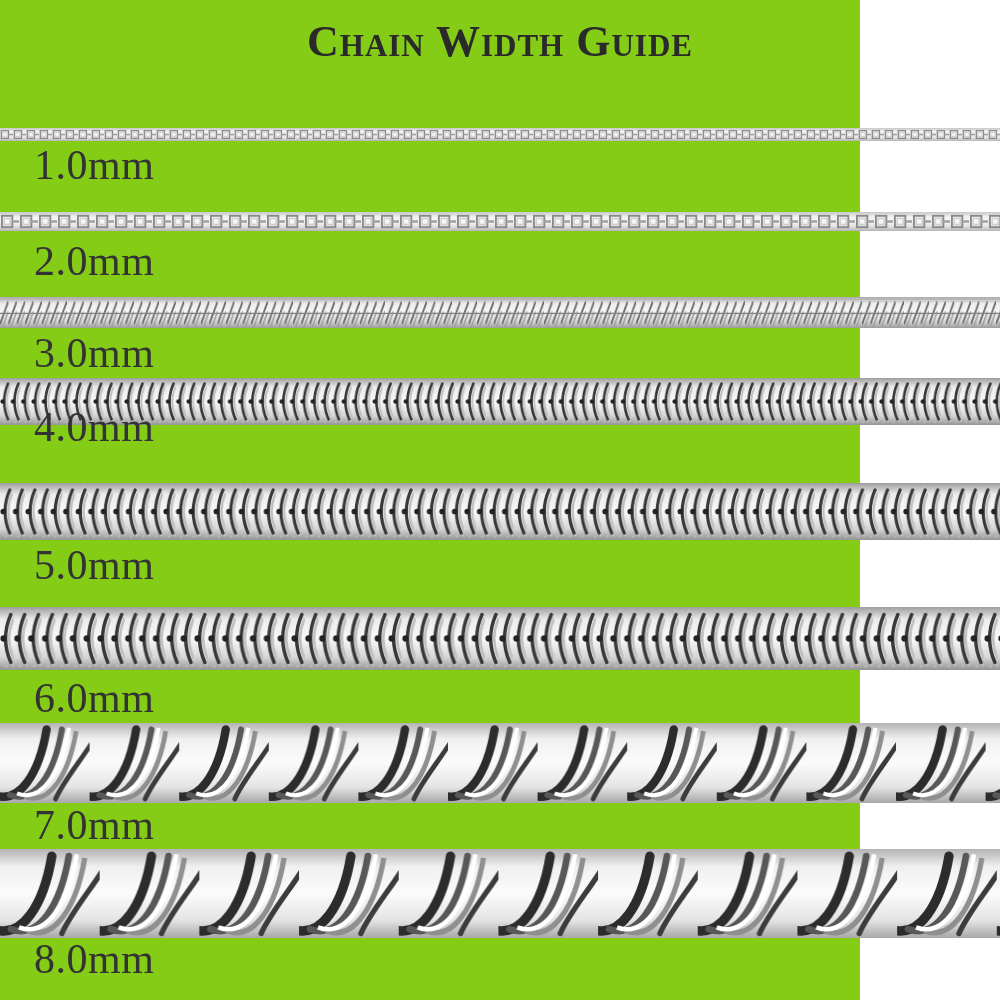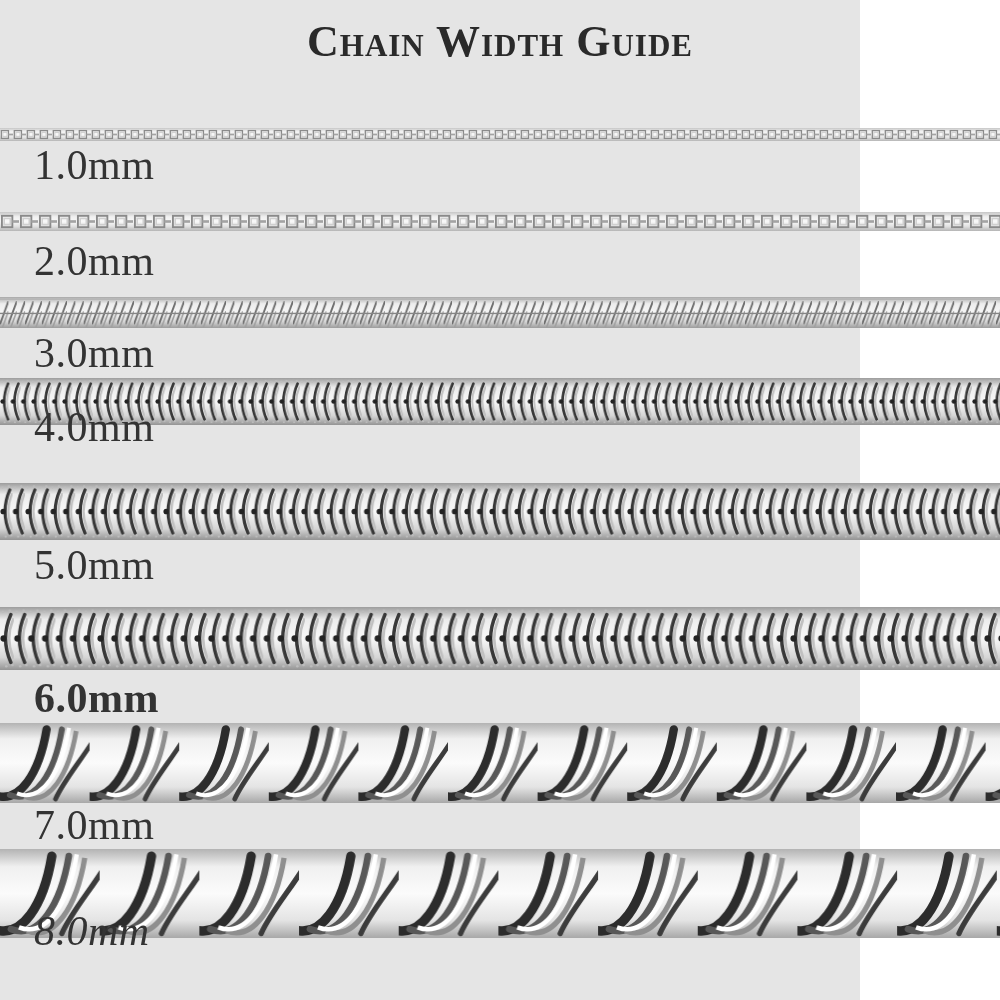--- a/index.html
+++ b/index.html
@@ -5,21 +5,21 @@
   html,body{margin:0;padding:0;}
   body{
     width:1000px;height:1000px;
     background:#ffffff;
     font-family:"Liberation Serif", serif;
     overflow:hidden;
     position:relative;
   }
   #stage{
     position:absolute;left:0;top:0;width:860px;height:1000px;
-    background:#e5e5e5;
+    background:#84cc16;
   }
   .title{
     position:absolute;top:16px;left:0;width:1000px;
     text-align:center;
     font-family:"Liberation Serif", serif;
     font-variant-caps:small-caps;
     font-weight:600;
     font-size:44px;
     letter-spacing:1px;
     color:#2a2a2a;
@@ -162,21 +162,21 @@
       <circle cx="3.60" cy="31.50" r="3.15" fill="#232323"></circle>
       <circle cx="2.77" cy="5.04" r="1.26" fill="#bdbdbd"></circle>
       <circle cx="9.70" cy="3.78" r="1.26" fill="#bdbdbd"></circle>
       <circle cx="6.24" cy="59.22" r="1.26" fill="#bdbdbd"></circle>
       <circle cx="12.47" cy="57.96" r="1.26" fill="#bdbdbd"></circle>
        </pattern>
      </defs>
      <rect x="0" y="0" width="1000" height="63" fill="url(#grad5)"></rect>
      <rect x="0" y="0" width="1000" height="63" fill="url(#pat5)"></rect>
       </svg>
-      <div class="chain-label" style="top: 677px; color: rgb(51, 51, 51); font-weight: bold;">6.0mm</div>
+      <div class="chain-label" style="top: 677px; color: rgb(51, 51, 51);">6.0mm</div>
       <svg class="chain" width="1000" height="80" viewBox="0 0 1000 80" preserveAspectRatio="none" aria-label="rope-chain" style="top: 723px; height: 80px;">
         <defs>
        <linearGradient id="grad6" x1="0" y1="0" x2="0" y2="1">
             <stop offset="0" stop-color="#b3b3b3"></stop>
             <stop offset="0.2" stop-color="#f0f0f0"></stop>
             <stop offset="0.5" stop-color="#fbfbfb"></stop>
             <stop offset="0.8" stop-color="#e4e4e4"></stop>
             <stop offset="1" stop-color="#a8a8a8"></stop>
           </linearGradient>
        <pattern id="pat6" width="89.60" height="80" patternUnits="userSpaceOnUse">
@@ -204,15 +204,15 @@
          <path d="M -5.98,80.10 C 21.93,90.78 43.86,55.18 51.83,7.12" fill="none" stroke="#2c2c2c" stroke-width="9.34" stroke-linecap="round"></path>
     <path d="M 10.96,80.10 C 38.88,90.78 60.80,55.18 68.78,7.12" fill="none" stroke="#585858" stroke-width="6.67" stroke-linecap="round"></path>
     <path d="M 26.91,81.88 C 54.82,92.56 76.75,56.96 84.73,8.90" fill="none" stroke="#8f8f8f" stroke-width="5.34"></path>
     <path d="M 18.94,78.32 C 46.85,89.00 68.78,53.40 76.75,5.34" fill="none" stroke="#ffffff" stroke-width="4.45"></path>
     <path d="M 61.80,84.55 C 71.77,62.30 91.71,40.05 107.65,13.35" fill="none" stroke="#3c3c3c" stroke-width="5.34" stroke-linecap="round"></path>
        </pattern>
      </defs>
      <rect x="0" y="0" width="1000" height="89" fill="url(#grad7)"></rect>
      <rect x="0" y="0" width="1000" height="89" fill="url(#pat7)"></rect>
       </svg>
-      <div class="chain-label" style="top: 910px; color: rgb(51, 51, 51); font-style: italic;">8.0mm</div>
+      <div class="chain-label" style="top: 938px; color: rgb(51, 51, 51);">8.0mm</div>
     </div>
 </div>
 
 </body></html>

